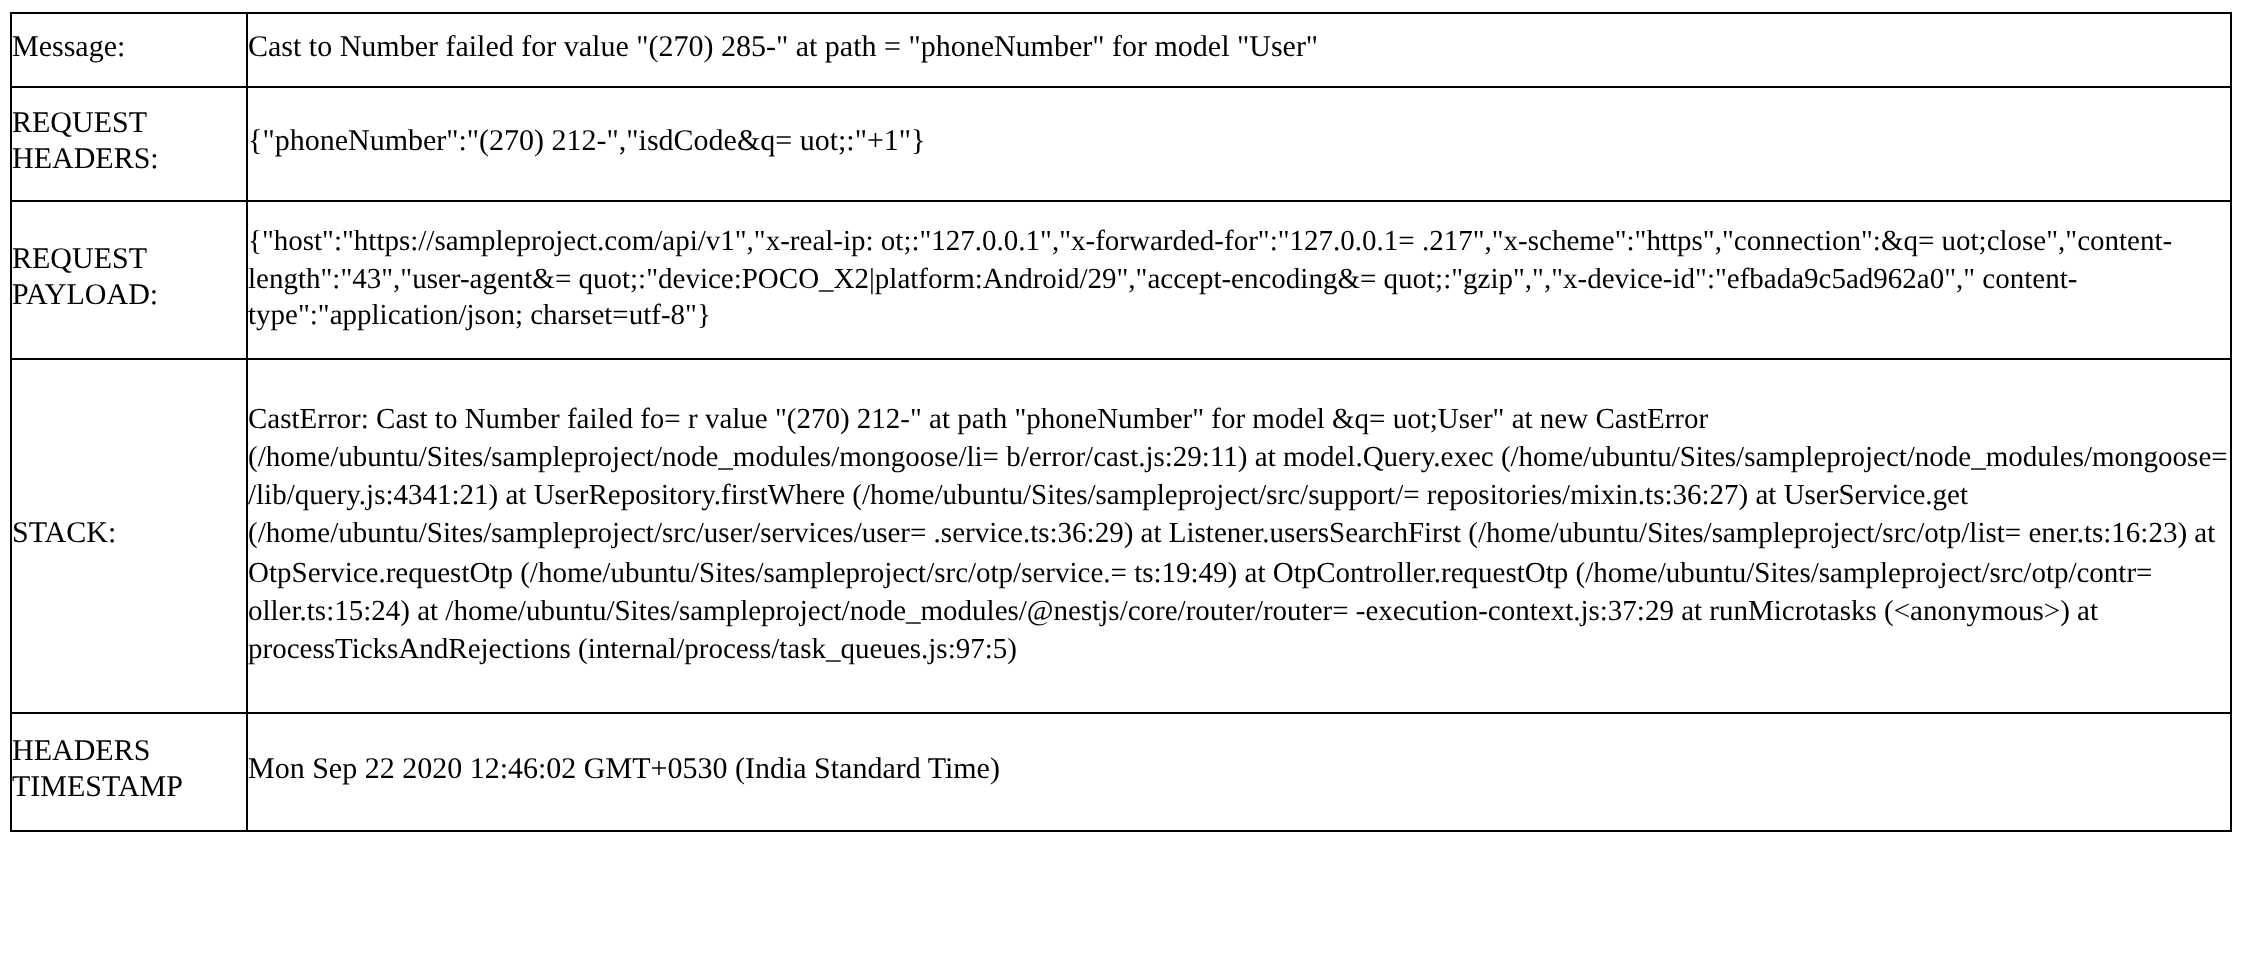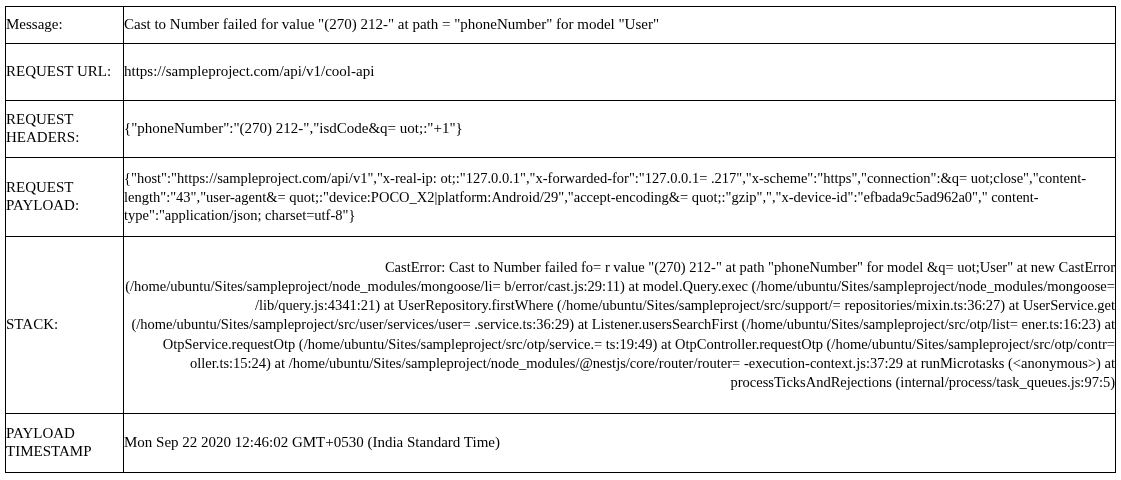--- a/index.html
+++ b/index.html
@@ -60,50 +60,41 @@
   .row-stack td { height: 176px; }
   .row-timestamp td { height: 58px; }
 
   .row-headers .value-text,
   .row-stack .value-text {
     font-size: 14.5px;
     line-height: 1.28;
   }
   .row-stack .value-text {
     line-height: 1.32;
-    text-align: right;
   }
   .row-headers .label-text,
   .row-stack .label-text,
   .row-url .label-text,
   .row-payload .label-text,
   .row-timestamp .label-text {
     font-size: 15px;
   }
 </style>
 </head>
 <body>
 
 <div class="page">
   <table class="error-table">
     <tbody>
       <tr class="row-message">
         <td class="label-cell">
           <span class="label-text">Message:</span>
         </td>
         <td class="value-cell">
-          <span class="value-text">Cast to Number failed for value "(270) 212-" at path = "phoneNumber" for model "User"</span>
-        </td>
-      </tr>
-      <tr class="row-url">
-        <td class="label-cell">
-          <span class="label-text">REQUEST URL:</span>
-        </td>
-        <td class="value-cell">
-          <span class="value-text">https://sampleproject.com/api/v1/cool-api</span>
+          <span class="value-text">Cast to Number failed for value "(270) 285-" at path = "phoneNumber" for model "User"</span>
         </td>
       </tr>
       <tr class="row-payload">
         <td class="label-cell">
           <span class="label-text">REQUEST HEADERS:</span>
         </td>
         <td class="value-cell">
           <span class="value-text">{"phoneNumber":"(270) 212-","isdCode&amp;q= uot;:"+1"}</span>
         </td>
       </tr>
@@ -118,21 +109,21 @@
       <tr class="row-stack">
         <td class="label-cell">
           <span class="label-text">STACK:</span>
         </td>
         <td class="value-cell">
           <span class="value-text">CastError: Cast to Number failed fo= r value "(270) 212-" at path "phoneNumber" for model &amp;q= uot;User" at new CastError (/home/ubuntu/Sites/sampleproject/node_modules/mongoose/li= b/error/cast.js:29:11) at model.Query.exec (/home/ubuntu/Sites/sampleproject/node_modules/mongoose= /lib/query.js:4341:21) at UserRepository.firstWhere (/home/ubuntu/Sites/sampleproject/src/support/= repositories/mixin.ts:36:27) at UserService.get (/home/ubuntu/Sites/sampleproject/src/user/services/user= .service.ts:36:29) at Listener.usersSearchFirst (/home/ubuntu/Sites/sampleproject/src/otp/list= ener.ts:16:23) at OtpService.requestOtp (/home/ubuntu/Sites/sampleproject/src/otp/service.= ts:19:49) at OtpController.requestOtp (/home/ubuntu/Sites/sampleproject/src/otp/contr= oller.ts:15:24) at /home/ubuntu/Sites/sampleproject/node_modules/@nestjs/core/router/router= -execution-context.js:37:29 at runMicrotasks (&lt;anonymous&gt;) at processTicksAndRejections (internal/process/task_queues.js:97:5)</span>
         </td>
       </tr>
       <tr class="row-timestamp">
         <td class="label-cell">
-          <span class="label-text">PAYLOAD TIMESTAMP</span>
+          <span class="label-text">HEADERS TIMESTAMP</span>
         </td>
         <td class="value-cell">
           <span class="value-text">Mon Sep 22 2020 12:46:02 GMT+0530 (India Standard Time)</span>
         </td>
       </tr>
     </tbody>
   </table>
 </div>
 
 </body></html>

